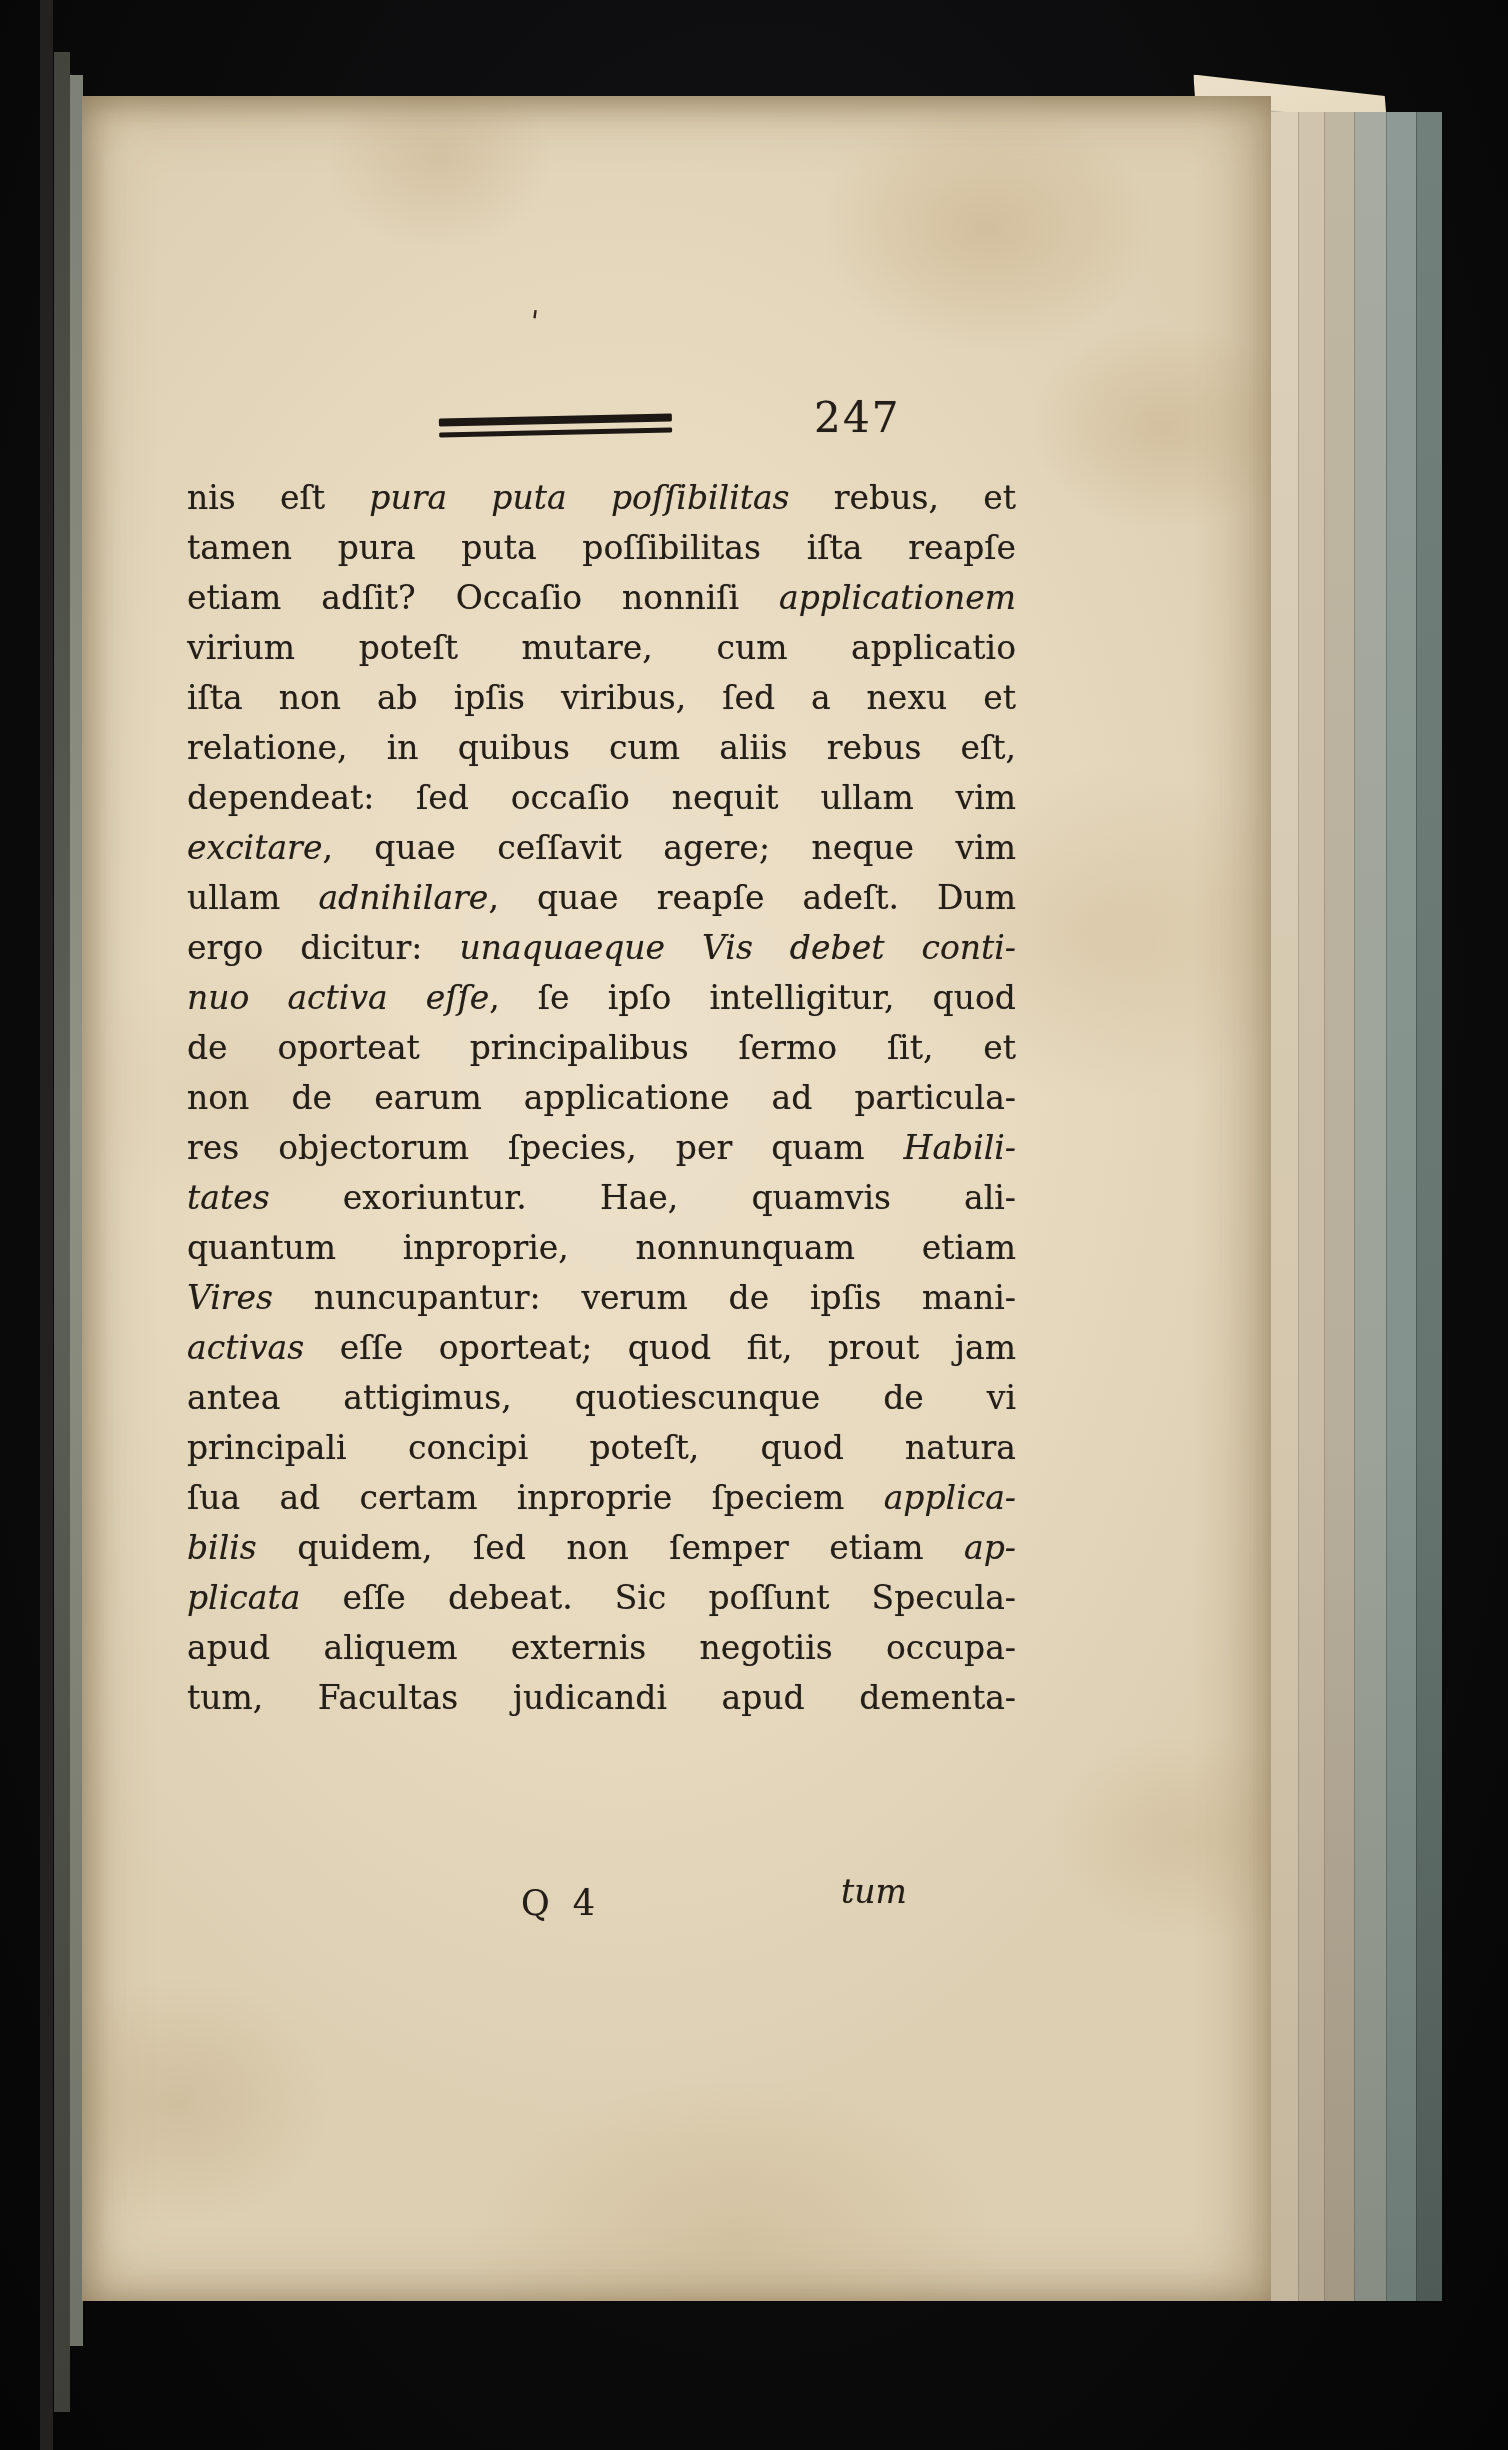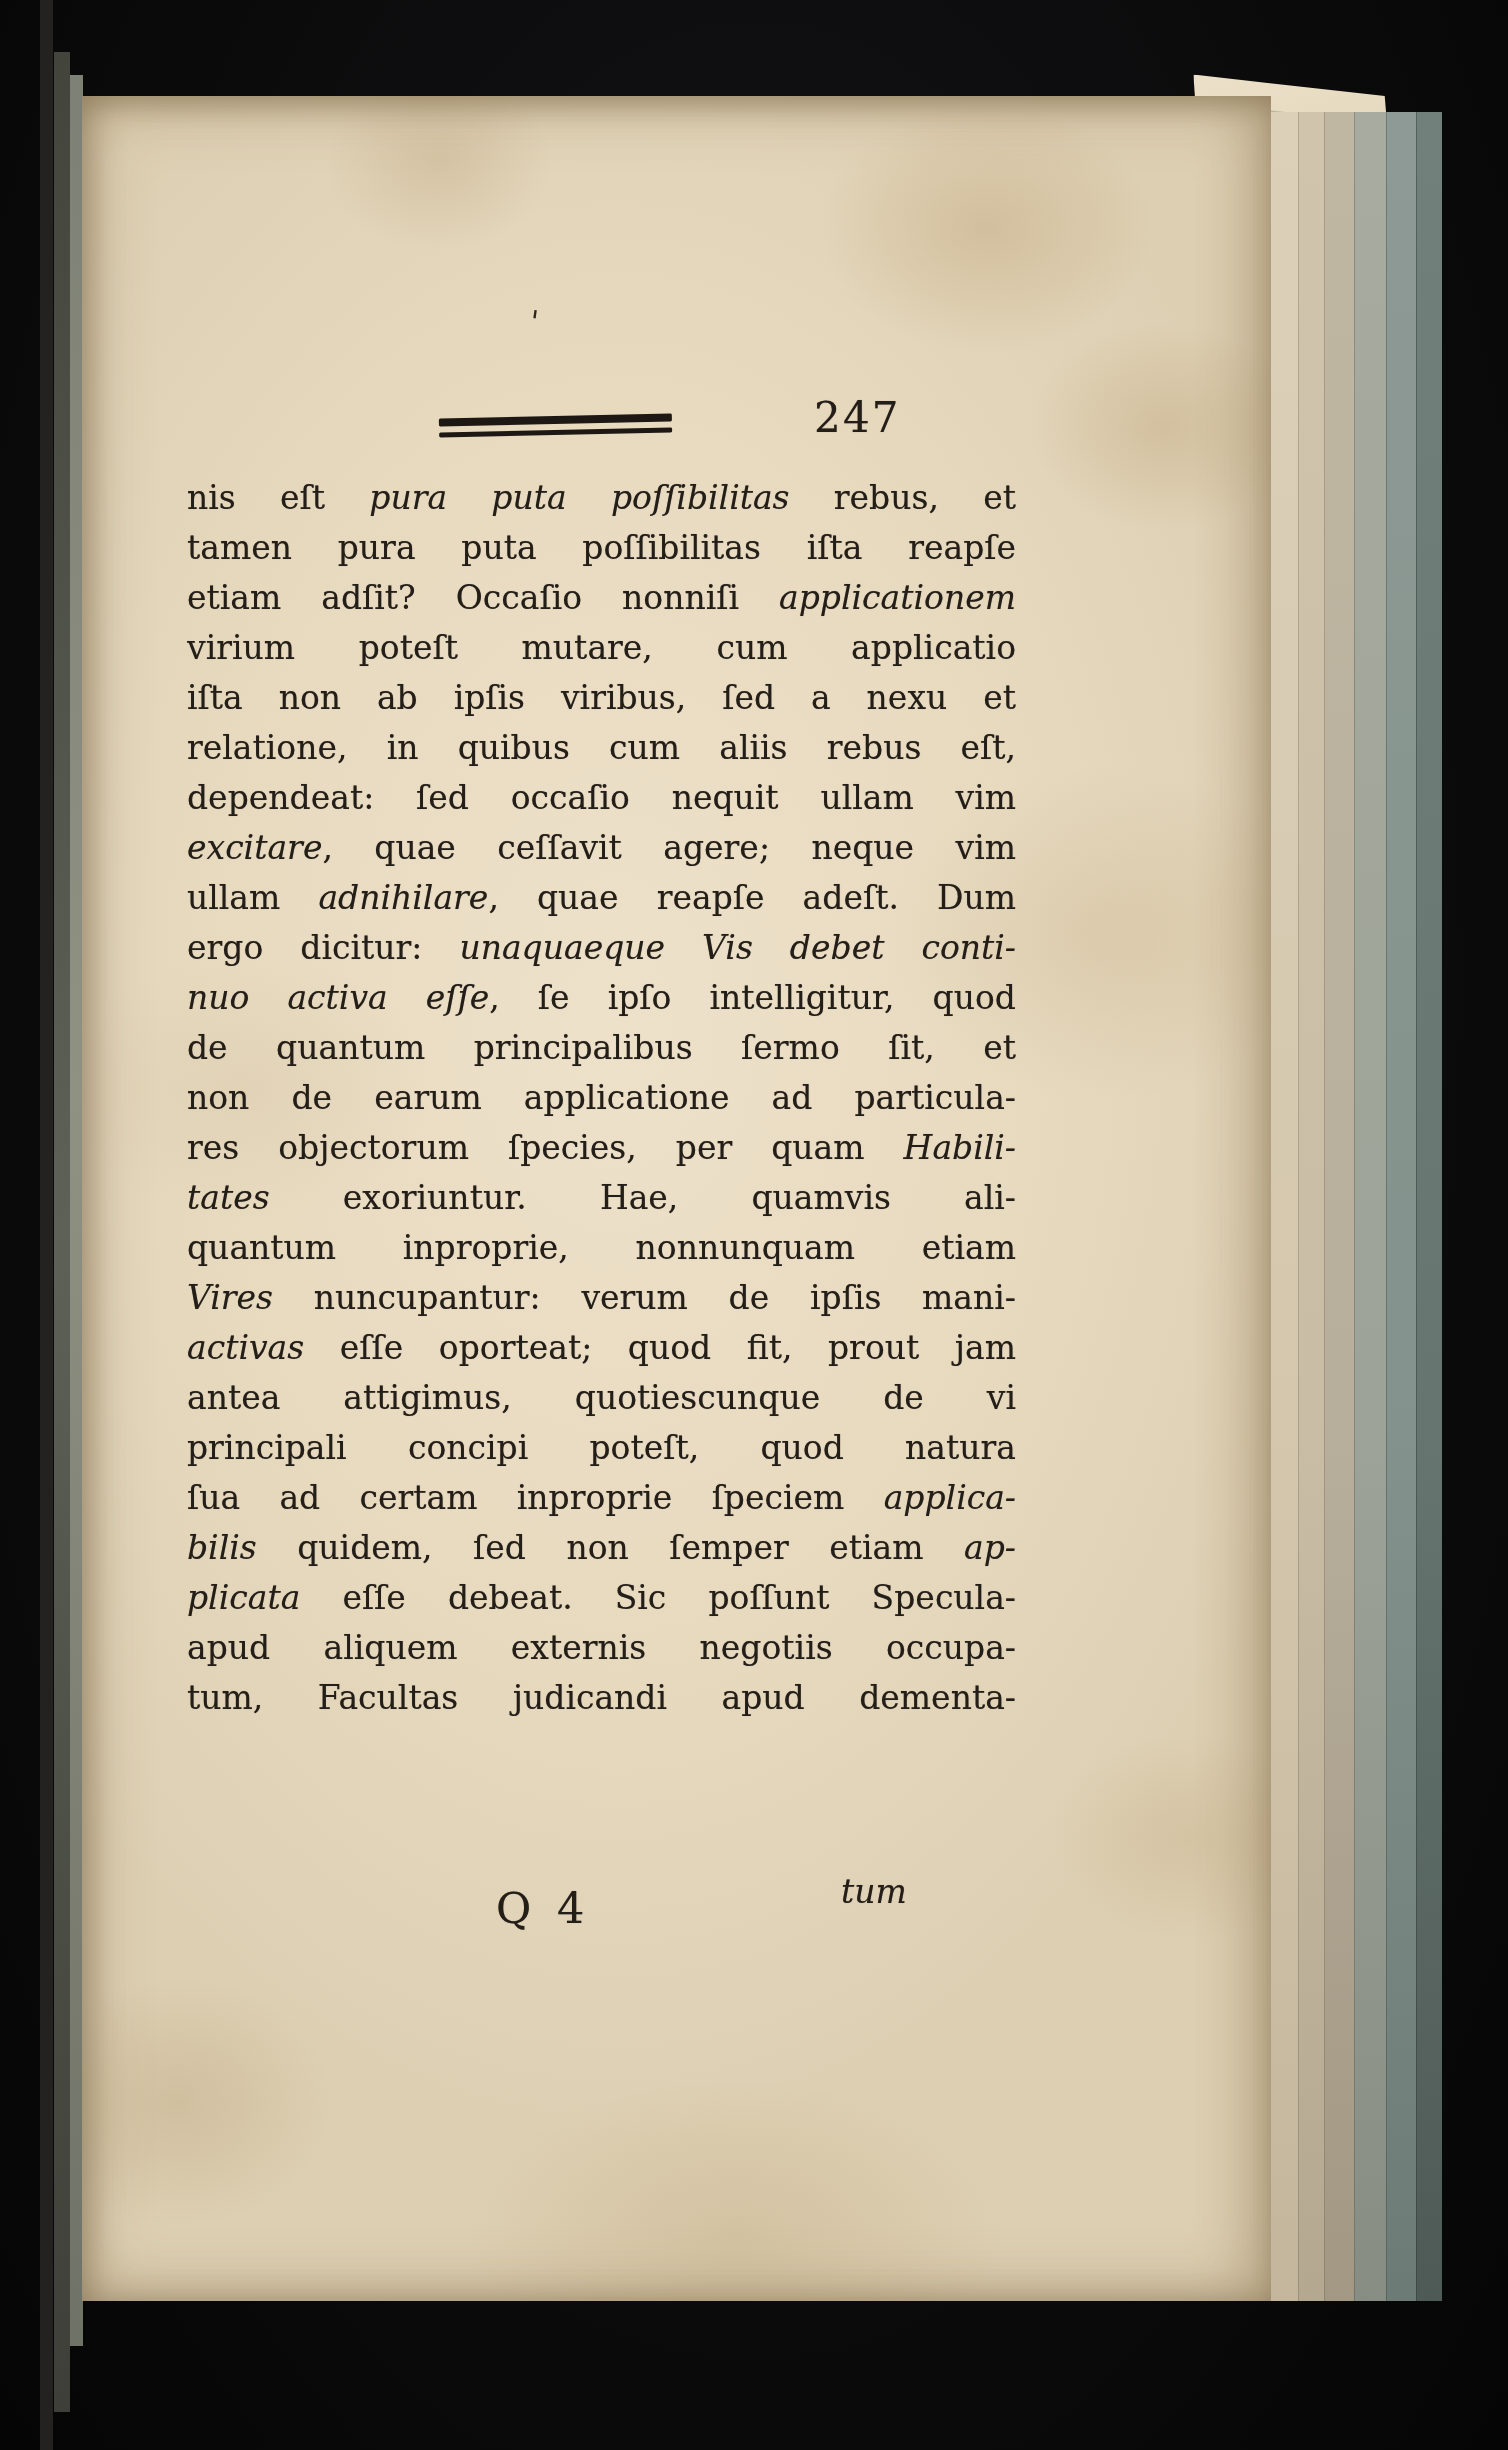--- a/index.html
+++ b/index.html
@@ -87,21 +87,21 @@
   .line {
     line-height:50px; height:50px;
     text-align:justify;
     text-align-last:justify;
     overflow:hidden;
     white-space:nowrap;
   }
   .line .it { font-style:italic; }
 
   
-  .signature { position:absolute; left:414px;  top:1787px; font-size:43px; color:#241e18; letter-spacing:6px; text-shadow:0 0 0.7px rgba(36,30,24,.5); }
+  .signature { position:absolute; left:439px;  top:1787px; font-size:35px; color:#241e18; letter-spacing:6px; text-shadow:0 0 0.7px rgba(36,30,24,.5); }
   .catchword { position:absolute; left:759px; top:1776px; font-size:33px; color:#241e18; text-shadow:0 0 0.7px rgba(36,30,24,.5);font-style:italic; }
 
   
   .stray-mark { position:absolute; left:448px; top:208px; font-size:30px; color:#2c261f; transform:rotate(8deg); }
 </style>
 </head>
 <body>
 
 <div class="spine-shadow"></div>
 <div class="spine-edge"></div>
@@ -127,21 +127,21 @@
       <div class="line"><span>tamen pura puta poſſibilitas iſta reapſe</span></div>
       <div class="line"><span>etiam adſit? Occaſio nonniſi </span><span class="it">applicationem</span></div>
       <div class="line"><span>virium poteſt mutare, cum applicatio</span></div>
       <div class="line"><span>iſta non ab ipſis viribus, ſed a nexu et</span></div>
       <div class="line"><span>relatione, in quibus cum aliis rebus eſt,</span></div>
       <div class="line"><span>dependeat: ſed occaſio nequit ullam vim</span></div>
       <div class="line"><span class="it">excitare</span><span>, quae ceſſavit agere; neque vim</span></div>
       <div class="line"><span>ullam </span><span class="it">adnihilare</span><span>, quae reapſe adeſt. Dum</span></div>
       <div class="line"><span>ergo dicitur: </span><span class="it">unaquaeque Vis debet conti-</span></div>
       <div class="line"><span class="it">nuo activa eſſe</span><span>, ſe ipſo intelligitur, quod</span></div>
-      <div class="line"><span>de quantum principalibus ſermo ſit, et</span></div>
+      <div class="line"><span>de oporteat principalibus ſermo ſit, et</span></div>
       <div class="line"><span>non de earum applicatione ad particula-</span></div>
       <div class="line"><span>res objectorum ſpecies, per quam </span><span class="it">Habili-</span></div>
       <div class="line"><span class="it">tates</span><span> exoriuntur. Hae, quamvis ali-</span></div>
       <div class="line"><span>quantum inproprie, nonnunquam etiam</span></div>
       <div class="line"><span class="it">Vires</span><span> nuncupantur: verum de ipſis mani-</span></div>
       <div class="line"><span class="it">activas</span><span> eſſe oporteat; quod fit, prout jam</span></div>
       <div class="line"><span>antea attigimus, quotiescunque de vi</span></div>
       <div class="line"><span>principali concipi poteſt, quod natura</span></div>
       <div class="line"><span>ſua ad certam inproprie ſpeciem </span><span class="it">applica-</span></div>
       <div class="line"><span class="it">bilis</span><span> quidem, ſed non ſemper etiam </span><span class="it">ap-</span></div>

